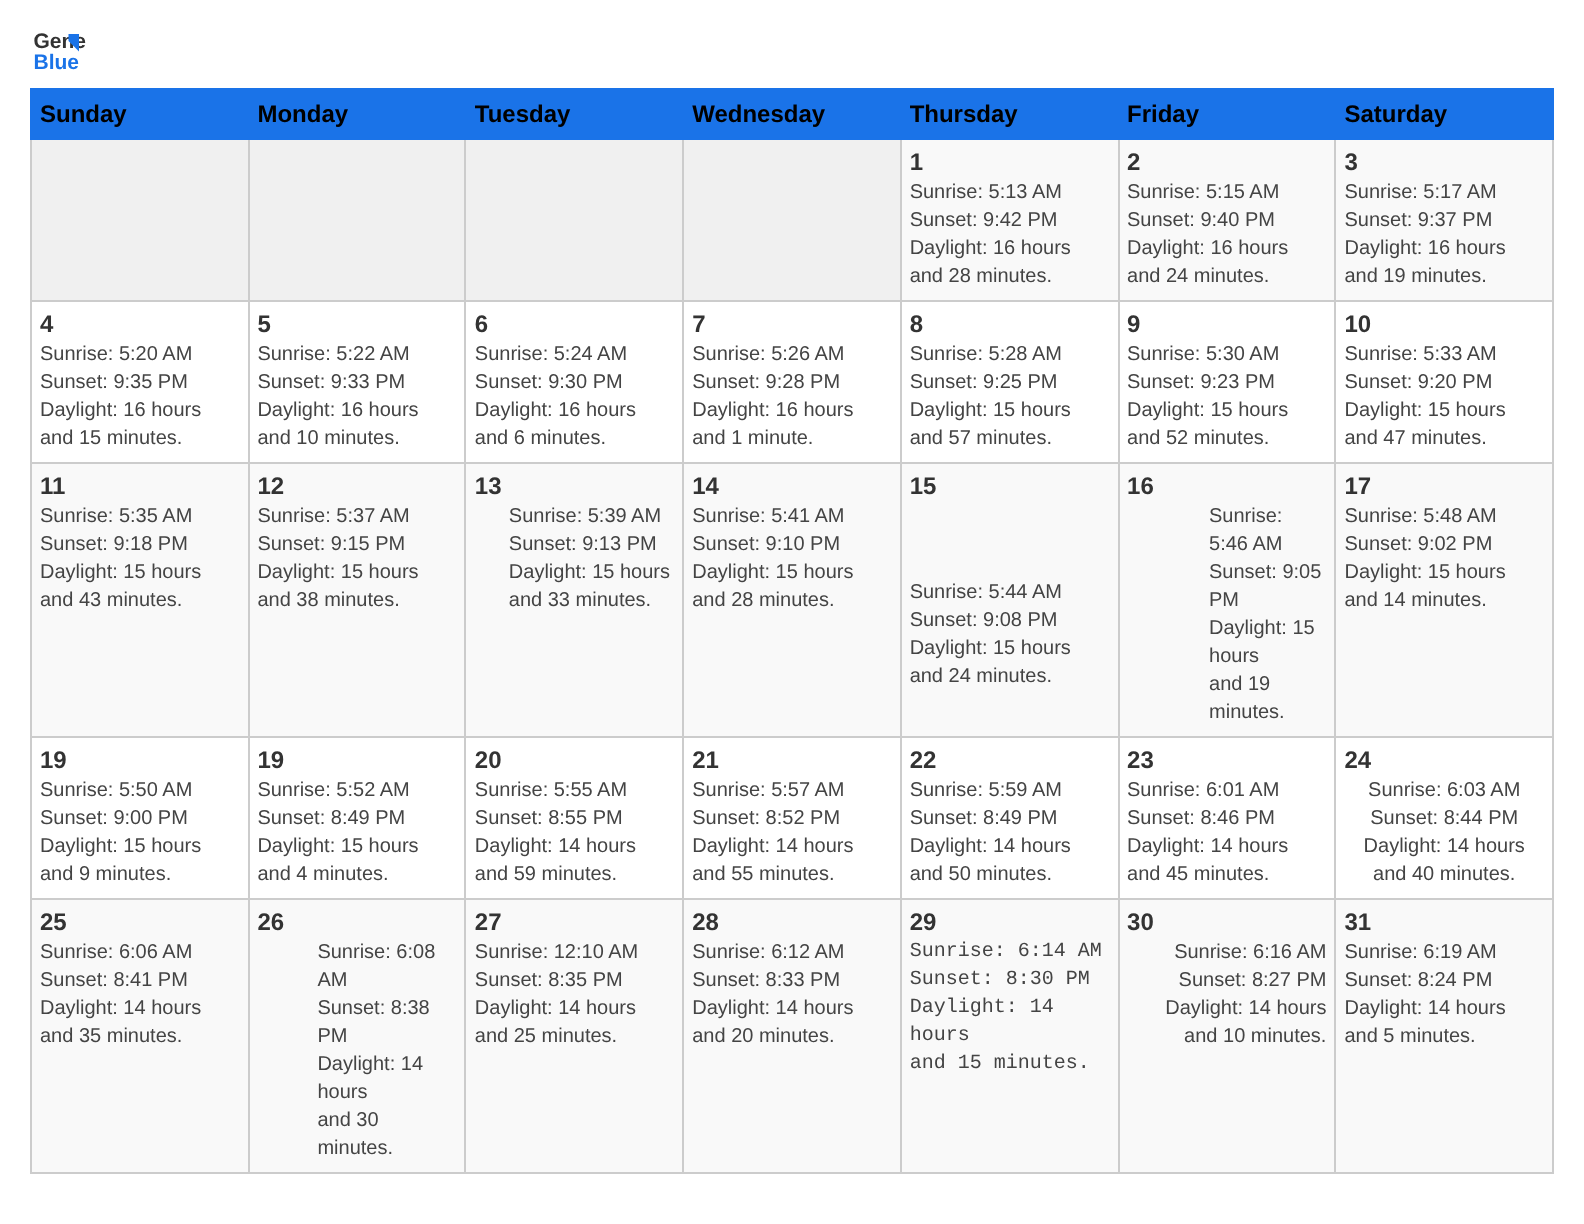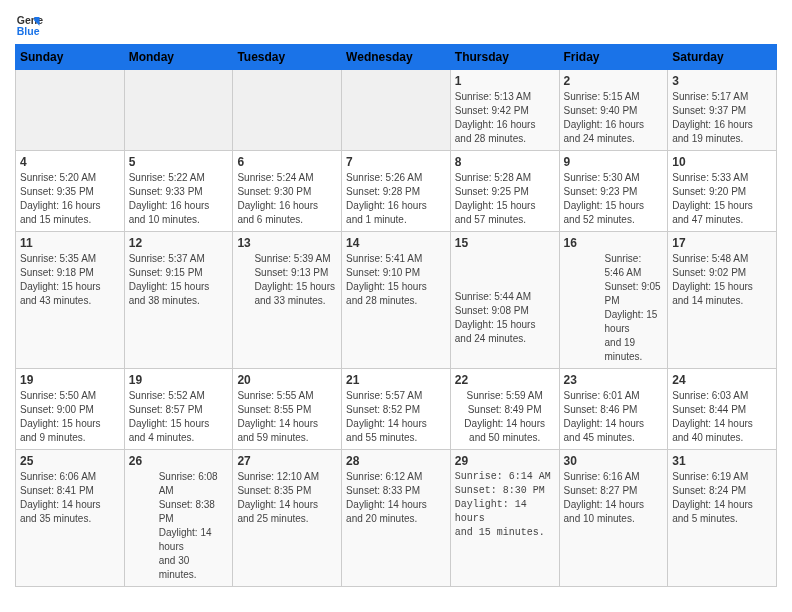--- a/index.html
+++ b/index.html
@@ -252,55 +252,55 @@
           <td>
             <span class="day-num">19</span>
             <div class="day-info" style="white-space: pre-line;">Sunrise: 5:50 AM
 Sunset: 9:00 PM
 Daylight: 15 hours
 and 9 minutes.</div>
           </td>
           <td>
             <span class="day-num">19</span>
             <div class="day-info" style="white-space: pre-line;">Sunrise: 5:52 AM
-Sunset: 8:57 PM
+Sunset: 8:49 PM
 Daylight: 15 hours
 and 4 minutes.</div>
           </td>
           <td>
             <span class="day-num">20</span>
             <div class="day-info" style="white-space: pre-line;">Sunrise: 5:55 AM
 Sunset: 8:55 PM
 Daylight: 14 hours
 and 59 minutes.</div>
           </td>
           <td>
             <span class="day-num">21</span>
             <div class="day-info" style="white-space: pre-line;">Sunrise: 5:57 AM
 Sunset: 8:52 PM
 Daylight: 14 hours
 and 55 minutes.</div>
           </td>
           <td>
             <span class="day-num">22</span>
-            <div class="day-info" style="white-space: pre-line; text-align: center;">Sunrise: 5:59 AM
+            <div class="day-info" style="white-space: pre-line;">Sunrise: 5:59 AM
 Sunset: 8:49 PM
 Daylight: 14 hours
 and 50 minutes.</div>
           </td>
           <td>
             <span class="day-num">23</span>
             <div class="day-info" style="white-space: pre-line;">Sunrise: 6:01 AM
 Sunset: 8:46 PM
 Daylight: 14 hours
 and 45 minutes.</div>
           </td>
           <td>
             <span class="day-num">24</span>
-            <div class="day-info" style="white-space: pre-line;">Sunrise: 6:03 AM
+            <div class="day-info" style="white-space: pre-line; text-align: center;">Sunrise: 6:03 AM
 Sunset: 8:44 PM
 Daylight: 14 hours
 and 40 minutes.</div>
           </td>
         </tr>
         <tr>
           <td>
             <span class="day-num">25</span>
             <div class="day-info" style="white-space: pre-line;">Sunrise: 6:06 AM
 Sunset: 8:41 PM
@@ -330,21 +330,21 @@
           </td>
           <td>
             <span class="day-num">29</span>
             <div class="day-info" style="white-space: pre-line; font-family: Liberation Mono, monospace;">Sunrise: 6:14 AM
 Sunset: 8:30 PM
 Daylight: 14 hours
 and 15 minutes.</div>
           </td>
           <td>
             <span class="day-num">30</span>
-            <div class="day-info" style="white-space: pre-line;">Sunrise: 6:16 AM
+            <div class="day-info" style="white-space: pre-line; text-align: right;">Sunrise: 6:16 AM
 Sunset: 8:27 PM
 Daylight: 14 hours
 and 10 minutes.</div>
           </td>
           <td>
             <span class="day-num">31</span>
             <div class="day-info" style="white-space: pre-line;">Sunrise: 6:19 AM
 Sunset: 8:24 PM
 Daylight: 14 hours
 and 5 minutes.</div>

